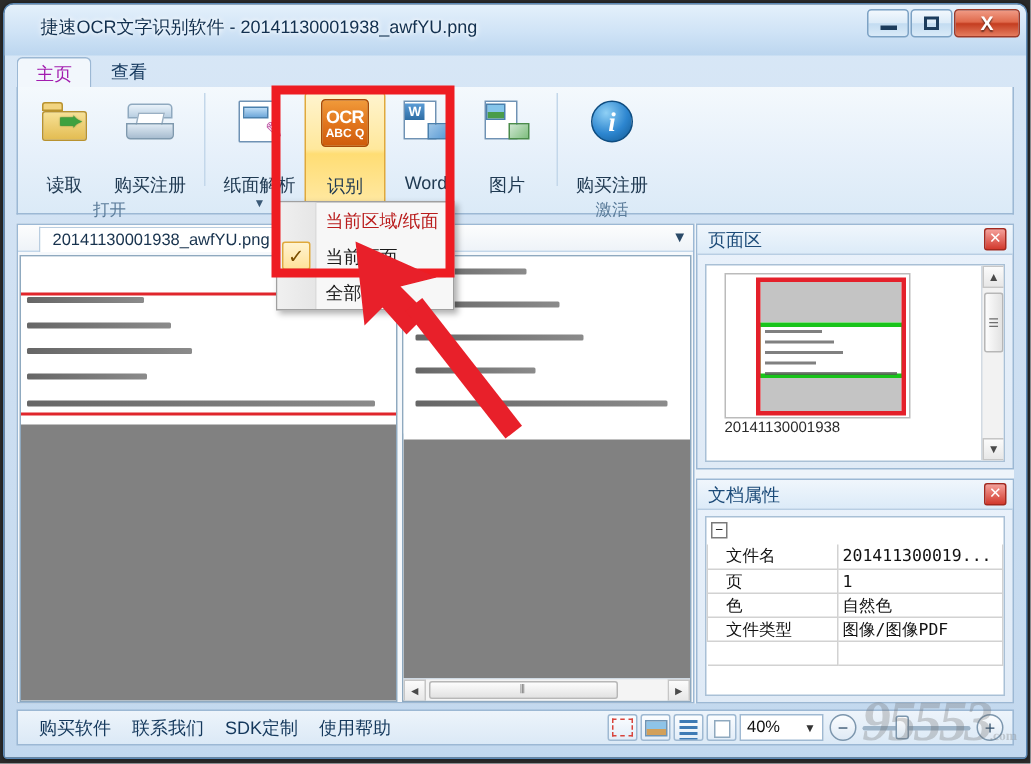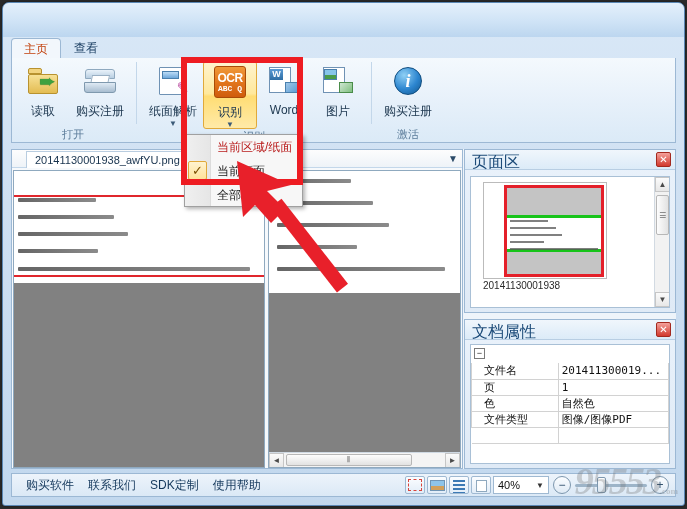--- a/index.html
+++ b/index.html
@@ -64,21 +64,21 @@
   .tab {
     height: 21px; padding: 0 12px;
     font-size: 12px; color: #15395e;
     display: flex; align-items: center;
     border: 1px solid transparent;
   }
   .tab.active {
     background: #f2f7fc;
     border: 1px solid #9cb8d4; border-bottom: none;
     border-radius: 4px 4px 0 0;
-    color: #c2410c;
+    color: #a21caf;
   }
 
   
   .ribbon {
     position: absolute; left: 8px; top: 55px; right: 8px; height: 85px;
     background: linear-gradient(to bottom,#f4f9fd 0%, #e6f0fa 55%, #dbeaf7 100%);
     border: 1px solid #9cb8d4;
     border-top: none;
   }
   .rb-groups { display: flex; height: 100%; }
@@ -88,21 +88,21 @@
   .rb-label {
     height: 16px; font-size: 11px; color: #5a7b99;
     display: flex; align-items: center; justify-content: center;
   }
   .rb-btn {
     width: 54px; padding-top: 2px;
     display: flex; flex-direction: column; align-items: center;
     font-size: 12px; color: #203a52;
   }
   .rb-btn .ico { height: 36px; display: flex; align-items: center; justify-content: center; }
-  .rb-btn .cap { margin-top: 4px; white-space: nowrap; }
+  .rb-btn .cap { margin-top: 16px; white-space: nowrap; }
   .rb-btn .arr { font-size: 8px; line-height: 7px; color: #3b5a77; }
   .rb-btn.wide { width: 60px; }
   .rb-btn.sel {
     background: linear-gradient(to bottom,#fff4cf 0%,#ffe89c 48%,#ffdd74 52%,#ffeaa8 100%);
     border: 1px solid #e0a93b; border-radius: 3px;
   }
 
   
   .ic-folder { width: 30px; height: 26px; position: relative; }
   .ic-folder .body {
@@ -144,21 +144,21 @@
   }
   .ic-doc .pen { position:absolute;right:-2px;bottom:0px;font-size:15px;color:#c05aa8;line-height:15px;}
   .ic-ocr {
     width:32px;height:32px;border-radius:3px;
     background:linear-gradient(to bottom,#f09a3a 0%,#e2761d 50%,#cf5c0c 100%);
     border:1px solid #a94b08;
     display:flex;flex-direction:column;align-items:center;justify-content:center;
     color:#fff;font-weight:bold;
   }
   .ic-ocr .t1 { font-size:12px; line-height:12px; letter-spacing:-0.5px; }
-  .ic-ocr .t2 { font-size:8px; line-height:9px;font-family:Liberation Mono, monospace; }
+  .ic-ocr .t2 { font-size:8px; line-height:9px; }
   .ic-word { width:30px;height:28px;position:relative; }
   .ic-word .sheet {
     position:absolute;left:0;top:0;width:22px;height:26px;background:#fff;
     border:1px solid #6f92b4;
   }
   .ic-word .w {
     position:absolute;left:1px;top:2px;width:13px;height:11px;
     background:linear-gradient(to bottom,#5a9bd5,#2e6da4);
     color:#fff;font-size:9px;font-weight:bold;text-align:center;line-height:11px;
   }
@@ -286,21 +286,21 @@
     border:1px solid #9cb8d4;
   }
   .rpanel.pages { top:0; height:164px; }
   .rpanel.props { top:170px; bottom:0; }
   .rp-head {
     position:absolute; left:0; top:0; right:0; height:20px;
     background:linear-gradient(to bottom,#f0f6fc,#dcebf8);
     border-bottom:1px solid #b8cee3;
   }
   .rp-title {
-    position:absolute; left:7px; top:2px; font-size:16px; color:#1b4a78;
+    position:absolute; left:7px; top:2px; font-size:12px; color:#1b4a78;
   }
   .rp-close {
     position:absolute; right:4px; top:2px; width:15px; height:15px;
     background:linear-gradient(to bottom,#f4a09a,#d23a2e);
     border:1px solid #a3291f; border-radius:2px;
     color:#fff; font-size:10px; font-weight:bold;
     display:flex;align-items:center;justify-content:center;
   }
   .thumbarea {
     position:absolute; left:5px; top:26px; right:5px; bottom:4px;
@@ -415,20 +415,32 @@
     letter-spacing:-2px; pointer-events:none; z-index:90;
   }
   .watermark .sub { font-size:9px; font-style:normal; letter-spacing:0; }
 </style>
 </head>
 <body>
 
 <div class="window">
   <div class="glass-edge"></div>
 
+  <div class="titlebar">
+    <div class="title-text">捷速OCR文字识别软件 - 20141130001938_awfYU.png</div>
+    <div class="wbtns">
+      <div class="wbtn">
+          <span class="bar"></span>
+        </div>
+      <div class="wbtn">
+          <span class="sq"></span>
+        </div>
+      <div class="wbtn close">X</div>
+    </div>
+  </div>
 
   <div class="tabstrip">
     <div class="tab active">主页</div>
     <div class="tab">查看</div>
   </div>
 
   <div class="ribbon">
     <div class="rb-groups">
 
       <div class="rb-group">

